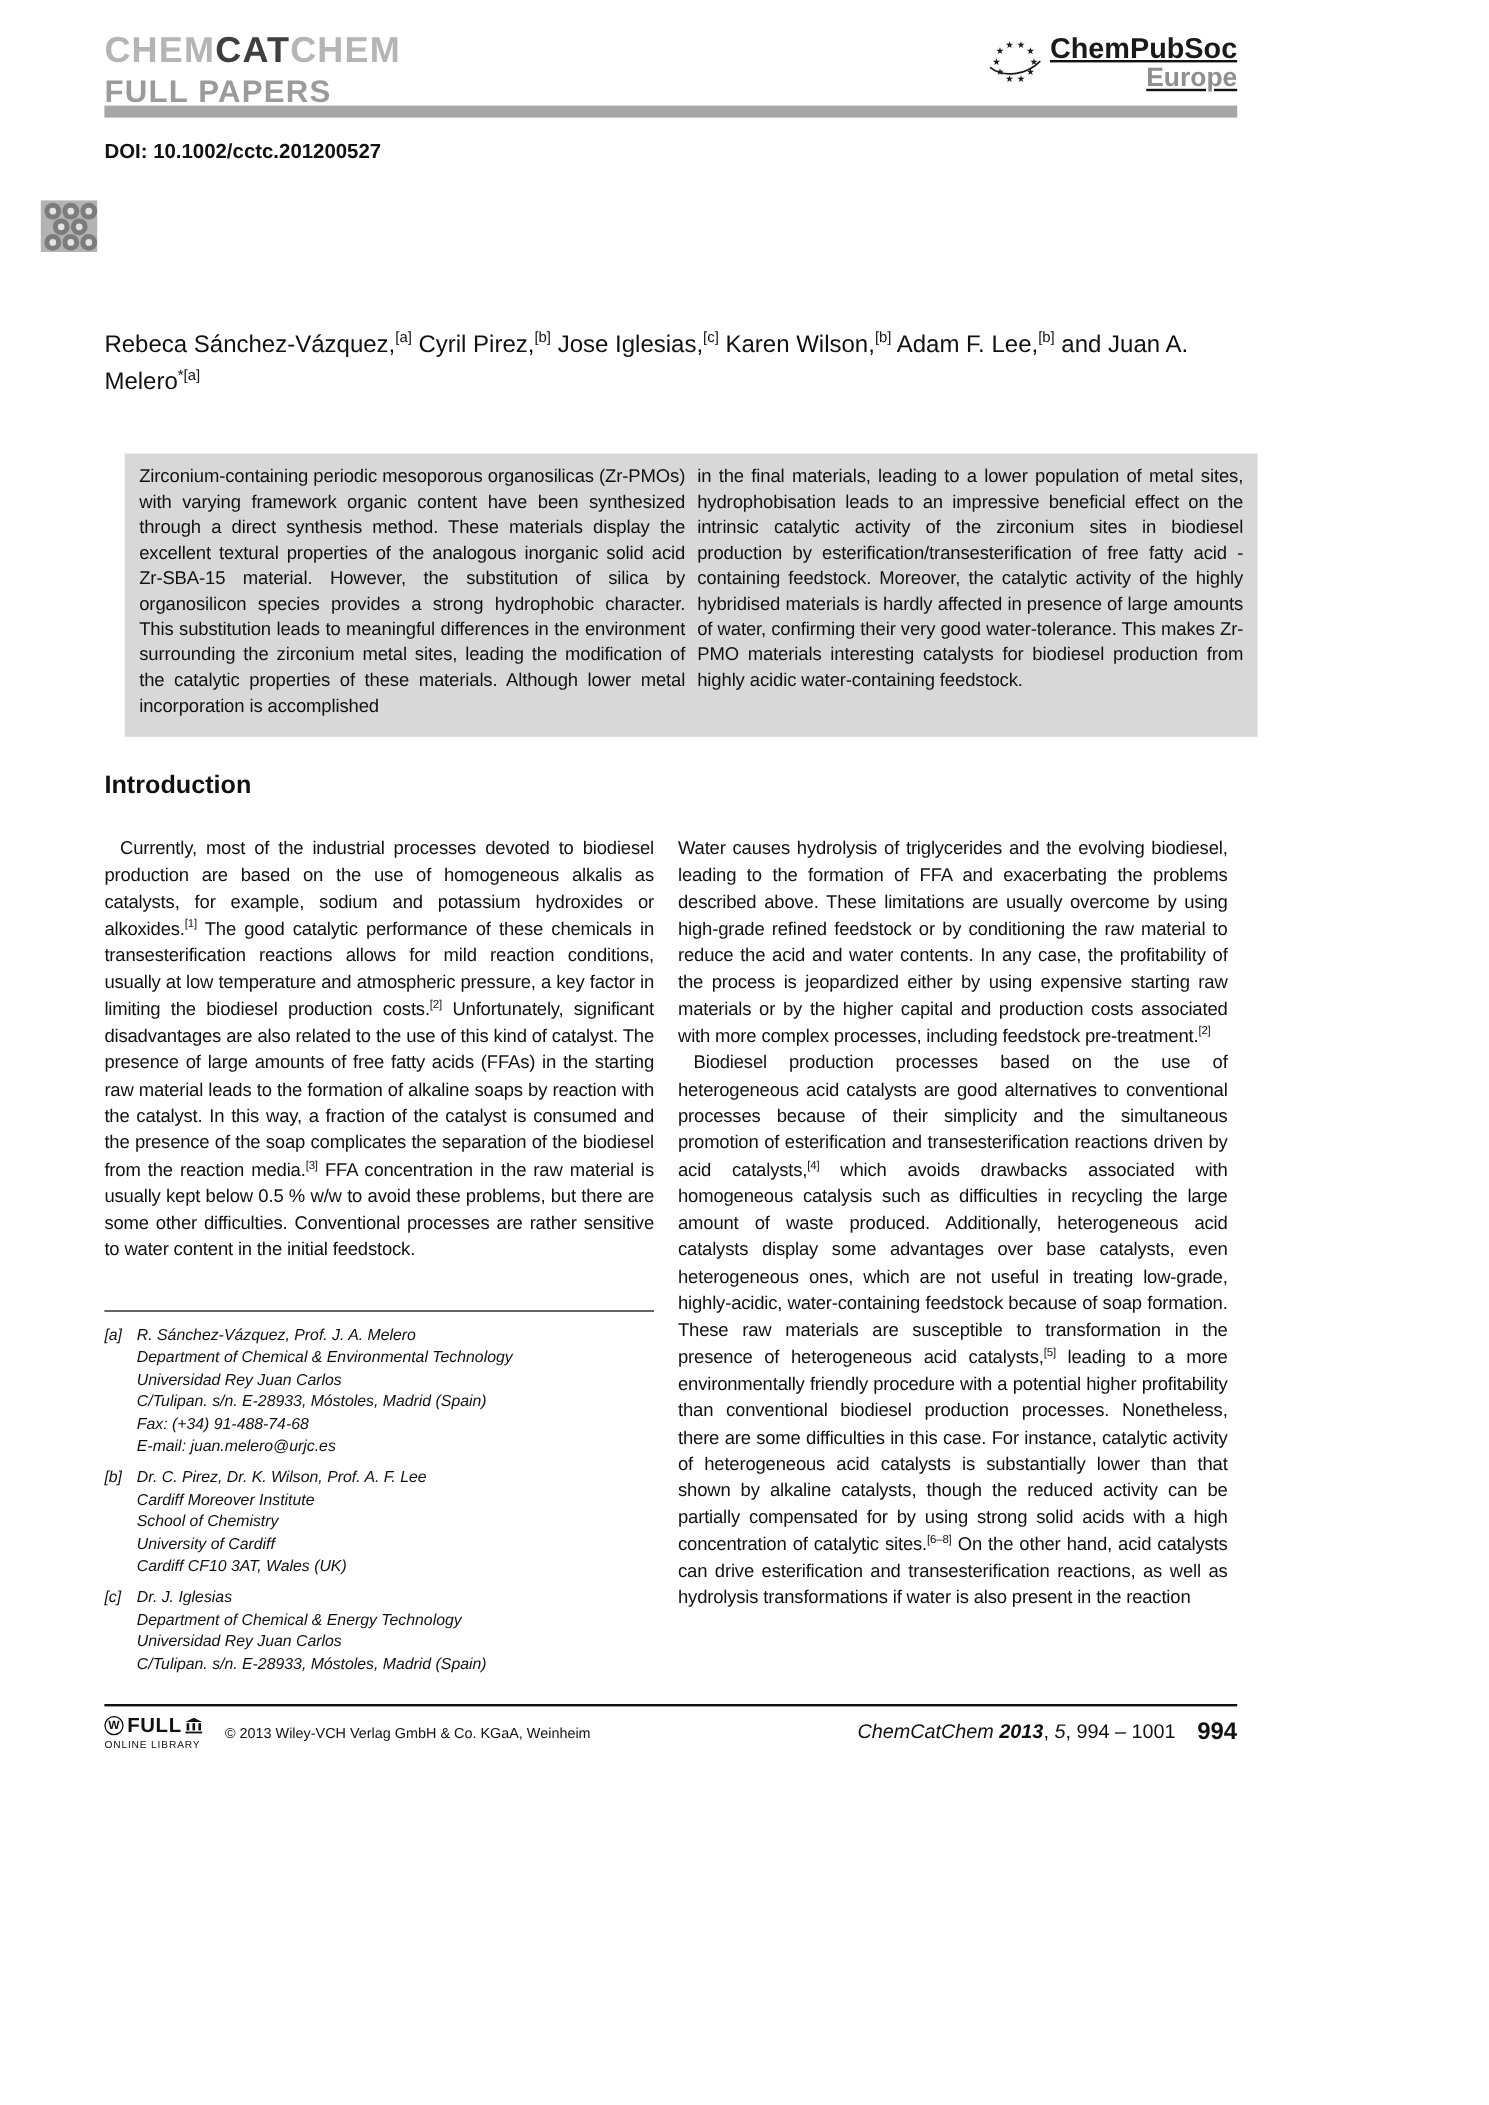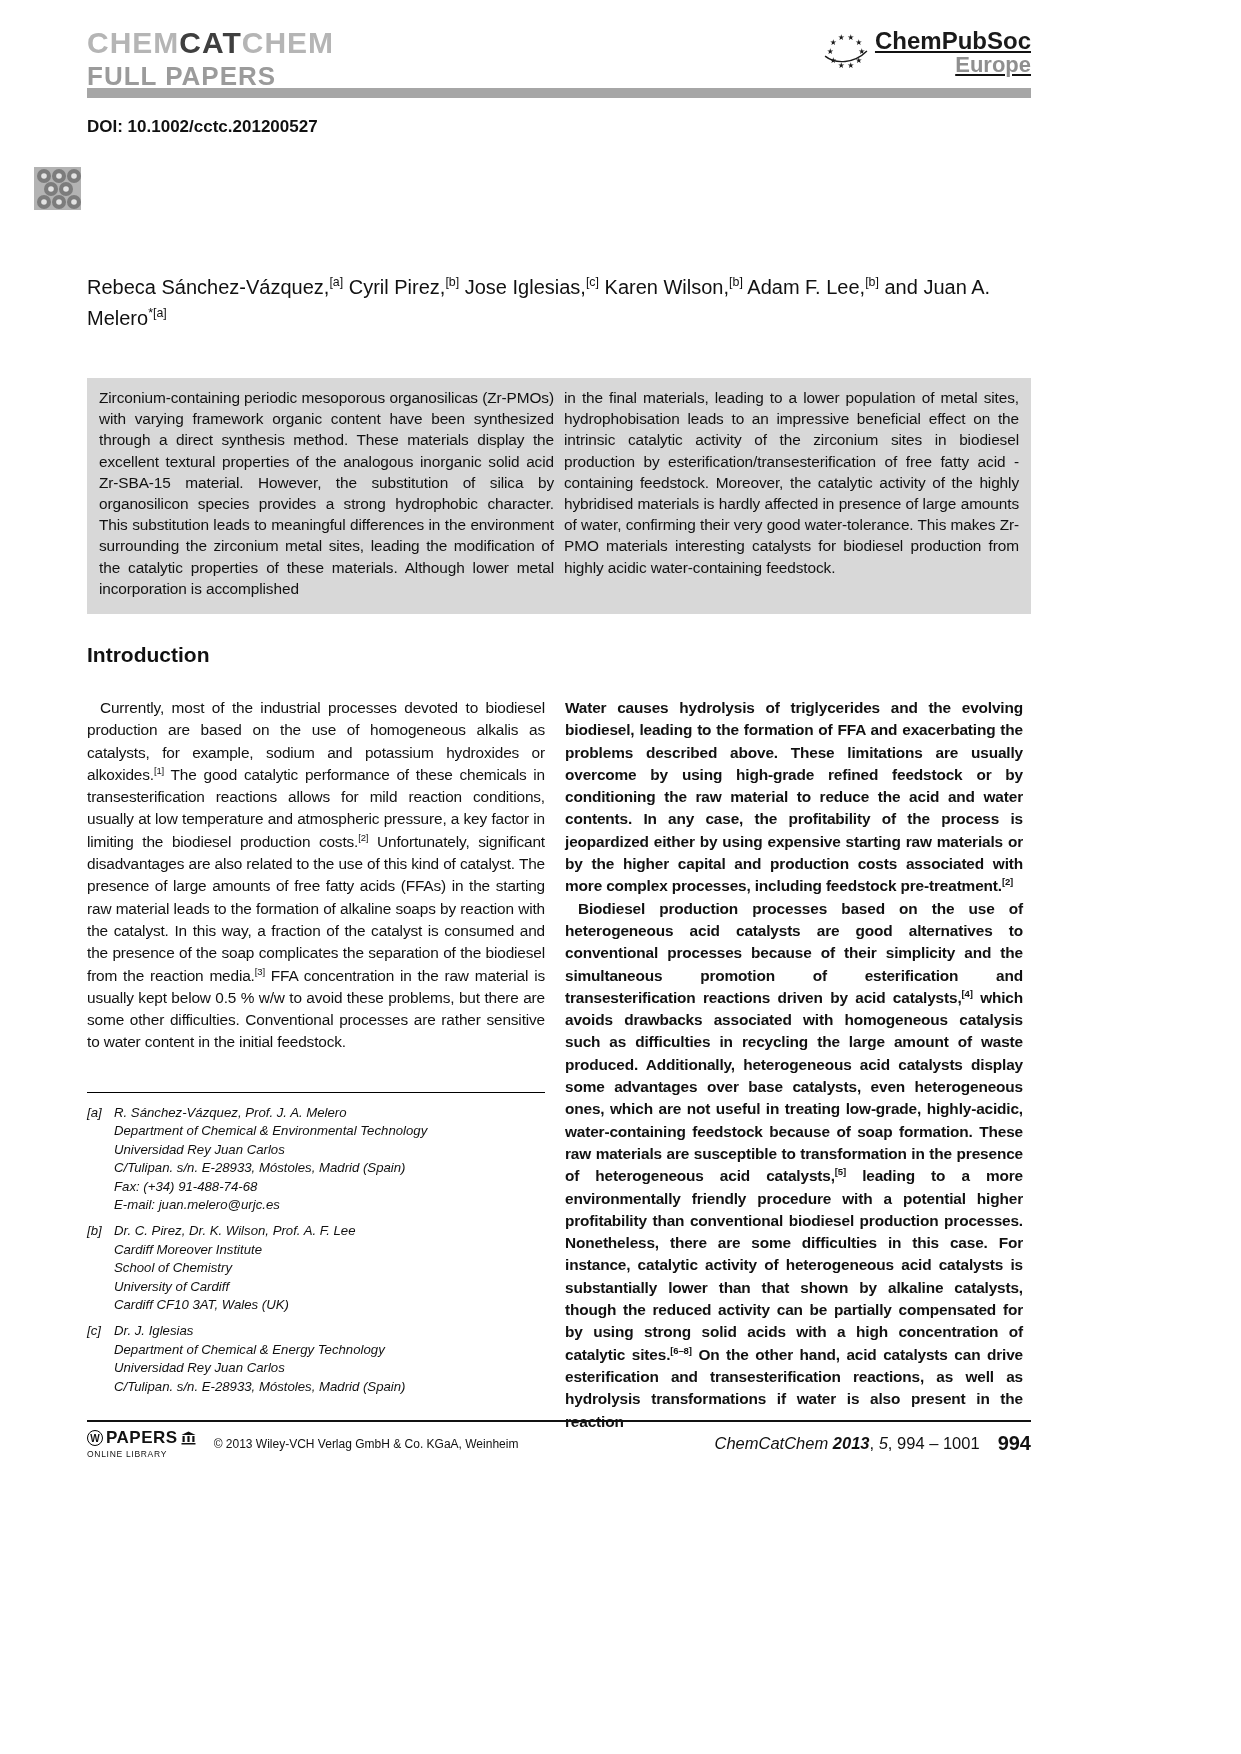--- a/index.html
+++ b/index.html
@@ -22,34 +22,34 @@
   
   .doi{position:absolute;left:87px;top:117px;font-size:17px;font-weight:bold;}
   .title-icon{position:absolute;left:33px;top:163px;}
   .title{position:absolute;left:110px;top:150px;width:912px;margin:0;
          font-size:28.5px;line-height:35px;font-weight:bold;letter-spacing:-0.2px;}
   .authors{position:absolute;left:87px;top:272px;width:936px;margin:0;
            font-size:20px;line-height:31px;}
   sup.ref{font-size:0.62em;vertical-align:super;line-height:0;}
 
   
-  .abstract{position:absolute;left:87px;top:378px;width:944px;height:236px;
+  .abstract{position:absolute;left:104px;top:378px;width:944px;height:236px;
             background:#d8d8d8;box-sizing:border-box;padding:9px 12px;display:flex;gap:10px;
             overflow:hidden;}
   .abs-col{flex:1;margin:0;font-size:15.4px;line-height:21.2px;text-align:justify;
            letter-spacing:-0.1px;}
 
   
   .intro-heading{position:absolute;left:87px;top:643px;margin:0;font-size:21px;font-weight:bold;}
   .body-col{position:absolute;top:697px;width:458px;}
   .col-left{left:87px;}
   .col-right{left:565px;}
   .body-p{margin:0;font-size:15.4px;line-height:22.3px;text-align:justify;letter-spacing:-0.15px;}
   .col-left .body-p{text-indent:13px;}
-  .col-right .body-p{text-indent:13px;font-weight:bold;}
+  .col-right .body-p{text-indent:13px;}
   .col-right .body-p:first-of-type{text-indent:0;}
 
   
   .footnotes{position:absolute;left:87px;top:1092px;width:458px;border-top:1px solid #000;
              padding-top:11px;font-size:13.2px;line-height:18.4px;font-style:italic;}
   .footnote{display:flex;gap:7px;margin-bottom:8px;}
   .fn-label{min-width:20px;}
   .fn-text{white-space:pre-line;flex:1;}
 
   
@@ -175,21 +175,21 @@
 Universidad Rey Juan Carlos
 C/Tulipan. s/n. E-28933, Móstoles, Madrid (Spain)</span>
       </div>
     </div>
 
   <div class="footer-rule"></div>
   <footer class="footer">
     <div class="wiley">
       <div class="wiley-top">
         <span class="w-circle">W</span>
-        <span class="wiley-word">PAPERS</span>
+        <span class="wiley-word">FULL</span>
         <svg class="lib-icon" width="15" height="14" viewBox="0 0 15 14" fill="#111">
           <path d="M0.5 4 L7.5 0.5 L14.5 4 Z"></path>
           <rect x="1.5" y="5" width="2.2" height="6"></rect>
           <rect x="6.4" y="5" width="2.2" height="6"></rect>
           <rect x="11.3" y="5" width="2.2" height="6"></rect>
           <rect x="0.5" y="12" width="14" height="1.5"></rect>
         </svg>
       </div>
       <div class="online-lib">ONLINE LIBRARY</div>
     </div>

